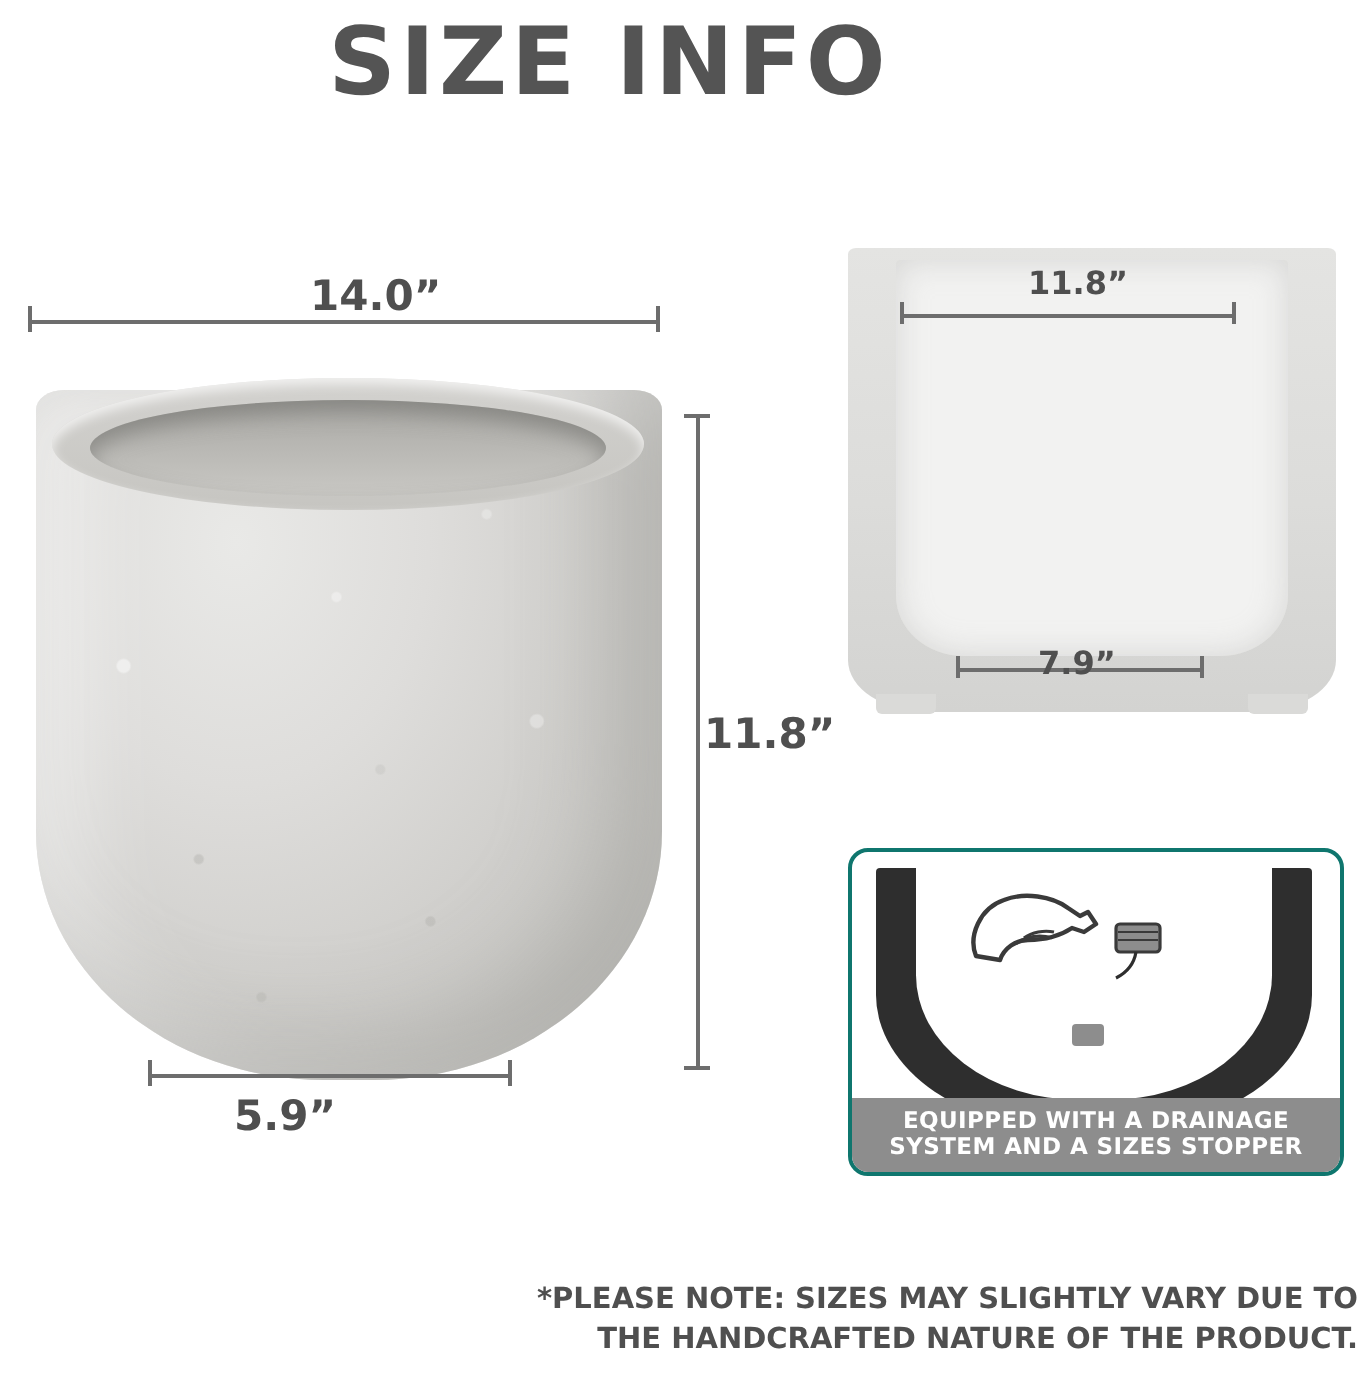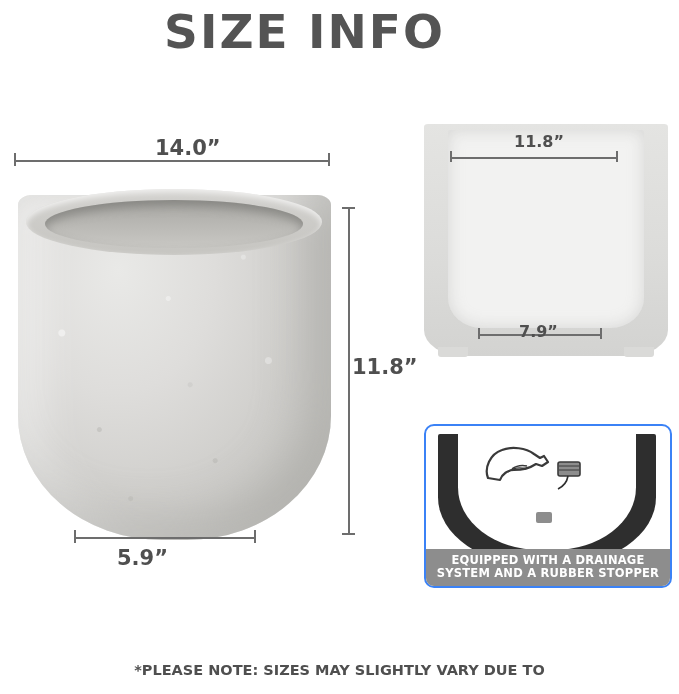--- a/index.html
+++ b/index.html
@@ -140,21 +140,21 @@
     border-radius: 0 0 3px 3px;
   }
 
   
   .drain {
     position: absolute;
     left: 424px;
     top: 424px;
     width: 244px;
     height: 160px;
-    border: 2px solid #3b82f6;
+    border: 2px solid #0f766e;
     border-radius: 10px;
     background: #ffffff;
     overflow: hidden;
   }
   .drain-pot {
     position: absolute;
     left: 12px;
     top: 8px;
     width: 218px;
     height: 132px;
@@ -201,21 +201,21 @@
     font-family: "DejaVu Sans", sans-serif;
     letter-spacing: .2px;
   }
 
   
   .footer {
     position: absolute;
     left: 0;
     bottom: 14px;
     width: 679px;
-    text-align: center;
+    text-align: right;
     font-size: 14.5px;
     font-weight: bold;
     color: #4f4f4f;
     line-height: 20px;
     font-family: "DejaVu Sans", sans-serif;
   }
 </style>
 </head>
 <body>
 
@@ -278,19 +278,20 @@
     <rect x="4" y="2" width="22" height="14" rx="2" fill="#8d8d8d" stroke="#3a3a3a" stroke-width="1.6"></rect>
     <line x1="5" y1="6" x2="25" y2="6" stroke="#3a3a3a" stroke-width="1"></line>
     <line x1="5" y1="10" x2="25" y2="10" stroke="#3a3a3a" stroke-width="1"></line>
     <path d="M14 16 C13 22 10 26 4 29" fill="none" stroke="#2e2e2e" stroke-width="1.6"></path>
   </svg>
 
   <div class="stopper-bottom"></div>
 
   <div class="drain-caption">
     <span>EQUIPPED WITH A DRAINAGE</span><br>
-    <span>SYSTEM AND A RUBBER STOPPER</span>
+    <span>SYSTEM AND A SIZES STOPPER</span>
   </div>
 </div>
 
 <div class="footer">
   <span>*PLEASE NOTE: SIZES MAY SLIGHTLY VARY DUE TO</span><br>
+  <span>THE HANDCRAFTED NATURE OF THE PRODUCT.</span>
 </div>
 
 </body></html>

